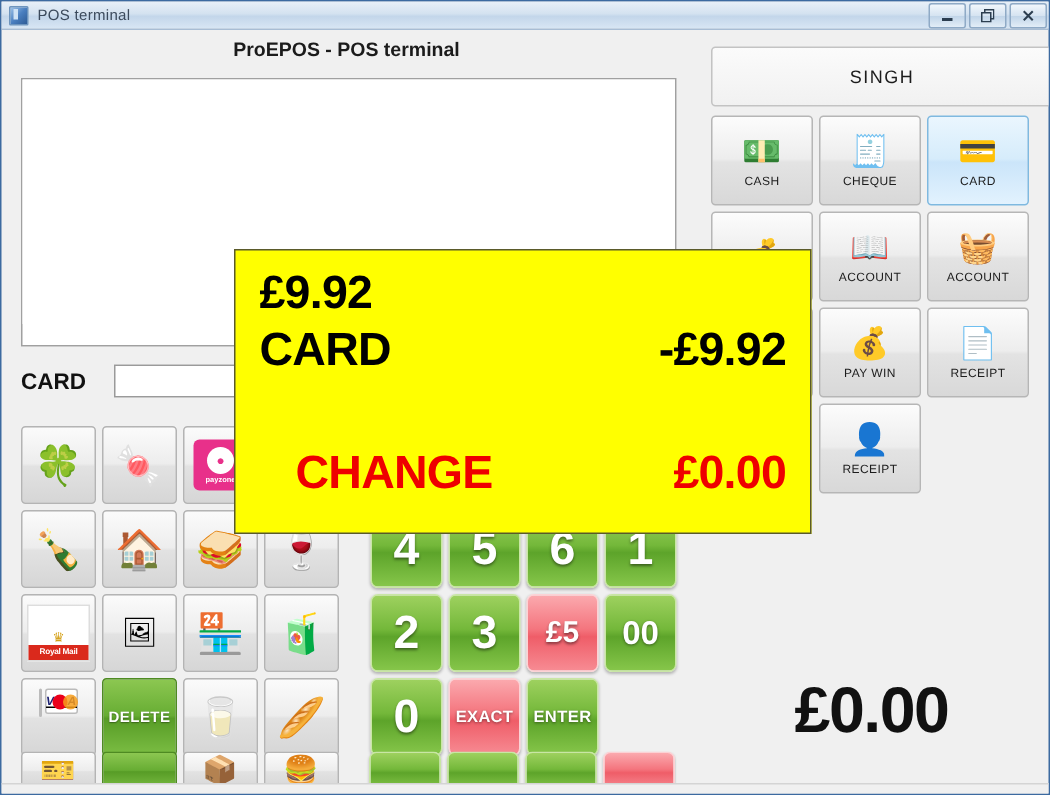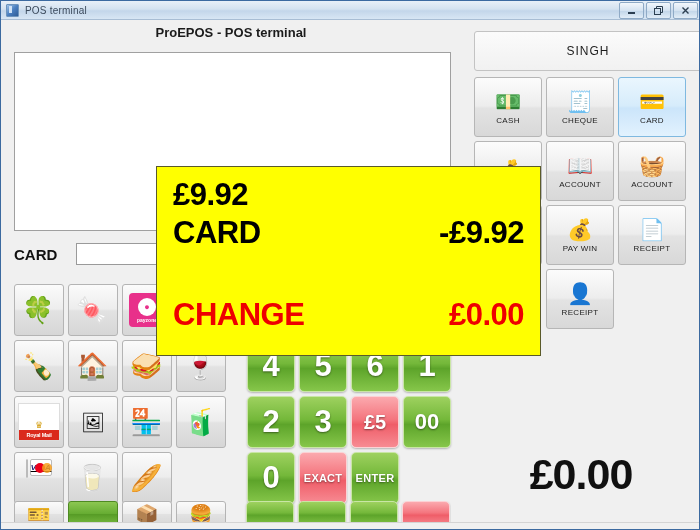--- a/index.html
+++ b/index.html
@@ -196,21 +196,21 @@
   
   .change-modal{
     position:absolute;left:155px;top:165px;width:385px;height:190px;
     background:#ffff00;border:1px solid #5a5a2a;
     box-sizing:border-box;padding:10px 16px 0 16px;
     z-index:50;
   }
   .cm-row{display:flex;justify-content:space-between;align-items:baseline;margin-bottom:2px;}
   .cm-label{font-size:31px;font-weight:bold;color:#000;letter-spacing:-.5px;}
   .cm-value{font-size:31px;font-weight:bold;color:#000;letter-spacing:-.5px;}
-  .cm-row.change{margin-top:46px;}
+  .cm-row.change{margin-top:46px;margin-left:24px;}
   .cm-row.change .cm-label,.cm-row.change .cm-value{color:#ee0000;}
   
   .bottom-row{
     position:absolute;left:13px;top:500px;width:437px;height:22px;
     display:flex;gap:4px;overflow:hidden;
   }
   .bottom-row .pbtn,.bottom-row .kbtn{height:26px;}
   .bottom-strip{
     position:absolute;left:0;top:521px;width:700px;height:9px;
     background:#f0f0f0;border-top:1px solid #d4d4d4;
@@ -303,20 +303,23 @@
     <div class="pbtn">
         <span class="pico">🧃</span>
       </div>
 
     <div class="pbtn">
       <span class="logo-cards">
         <span class="mc"></span>
           <span class="visa">VISA</span>
       </span>
     </div>
+    <div class="pbtn green">
+      <span class="plabel">DELETE</span>
+    </div>
     <div class="pbtn">
         <span class="pico">🥛</span>
       </div>
     <div class="pbtn">
         <span class="pico">🥖</span>
       </div>
   </div>
 
   <div class="keypad">
     <div class="kbtn num">7</div>

